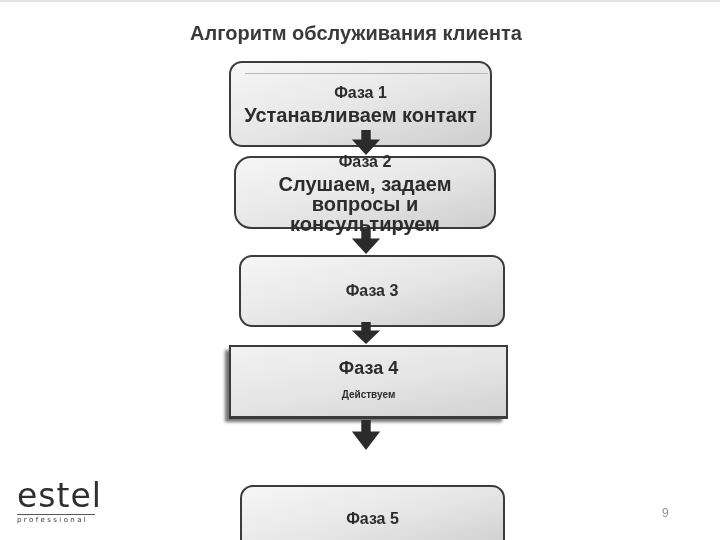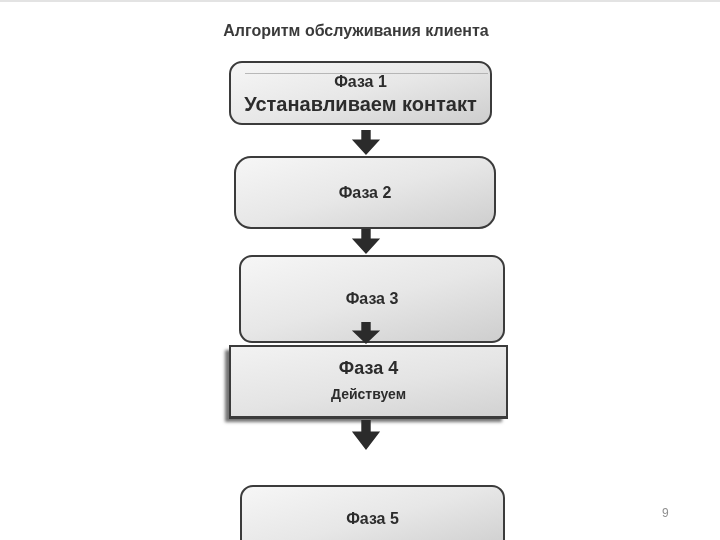--- a/index.html
+++ b/index.html
@@ -13,53 +13,53 @@
   .slide {
     position: absolute; inset: 0;
     background: #ffffff;
     border-top: 2px solid #e3e3e3;
   }
   .title {
     position: absolute;
     top: 20px; left: 0; right: 8px;
     margin: 0;
     text-align: center;
-    font-size: 16px;
+    font-size: 20px;
     font-weight: bold;
     color: #3a3a3a;
     letter-spacing: 0px;
   }
   .box {
     position: absolute;
     box-sizing: border-box;
     border: 2px solid #3b3b3b;
     background: linear-gradient(165deg, #f6f6f6 0%, #e7e7e7 50%, #cecece 100%);
     display: flex;
     flex-direction: column;
     align-items: center;
     justify-content: center;
     text-align: center;
     color: #2c2c2c;
     font-weight: bold;
   }
   .rounded { border-radius: 13px; }
-  .b1 { left: 229px; top: 59px;  width: 263px; height: 64px; }
+  .b1 { left: 229px; top: 59px;  width: 263px; height: 86px; }
   .b2 { left: 234px; top: 154px; width: 262px; height: 73px; border-radius: 17px; }
-  .b3 { left: 239px; top: 253px; width: 266px; height: 88px; }
+  .b3 { left: 239px; top: 253px; width: 266px; height: 72px; }
   .b4 {
     left: 229px; top: 343px; width: 279px; height: 74px;
     border-width: 2px 2px 3px 2px;
     box-shadow: -5px 4px 3px -1px rgba(70,70,70,0.75);
     background: linear-gradient(170deg, #f2f2f2 0%, #e4e4e4 55%, #d2d2d2 100%);
   }
   .b5 { left: 240px; top: 450px; width: 265px; height: 68px; margin-top: 33px; }
   .phase { font-size: 16px; line-height: 20px; }
   .desc  { font-size: 20px; line-height: 20px; padding: 0 5px; margin-top: 2px; }
   .b4 .phase { font-size: 18px; line-height: 17px; }
-  .b4 .desc  { font-size: 14px; line-height: 17px; margin-top: 9px; }
+  .b4 .desc  { font-size: 10px; line-height: 17px; margin-top: 9px; }
   .inner-line {
     position: absolute;
     top: 10px; left: 14px; right: 2px;
     height: 1px;
     background: #a9a9a9;
     opacity: 0.8;
   }
   .arrow {
     position: absolute;
     left: 350px;
@@ -116,20 +116,21 @@
       <div class="phase">Фаза 1</div>
       <div class="desc">Устанавливаем контакт</div>
     </div>
 
     <svg class="arrow a1" viewBox="0 0 34 26" preserveAspectRatio="none">
       <polygon points="12,0 22,0 22,10 32,10 17,26 2,10 12,10" fill="#2b2b2b"></polygon>
     </svg>
 
     <div class="box rounded b2">
       <div class="phase">Фаза 2</div>
+      <div class="desc">Слушаем, задаем вопросы и консультируем</div>
     </div>
 
     <svg class="arrow a2" viewBox="0 0 34 26" preserveAspectRatio="none">
       <polygon points="12,0 22,0 22,10 32,10 17,26 2,10 12,10" fill="#2b2b2b"></polygon>
     </svg>
 
     <div class="box rounded b3">
       <div class="phase">Фаза 3</div>
     </div>
 
@@ -145,16 +146,20 @@
     <svg class="arrow a4" viewBox="0 0 34 26" preserveAspectRatio="none">
       <polygon points="12,0 22,0 22,10 32,10 17,26 2,10 12,10" fill="#2b2b2b"></polygon>
     </svg>
 
     <div class="box rounded b5">
       <div class="phase">Фаза 5</div>
     </div>
 
   </div>
 
+  <div class="logo">
+    <div class="logo-word">estel</div>
+    <div class="logo-sub">professional</div>
+  </div>
 
   <div class="page-number">9</div>
 
 </div>
 
 </body></html>

